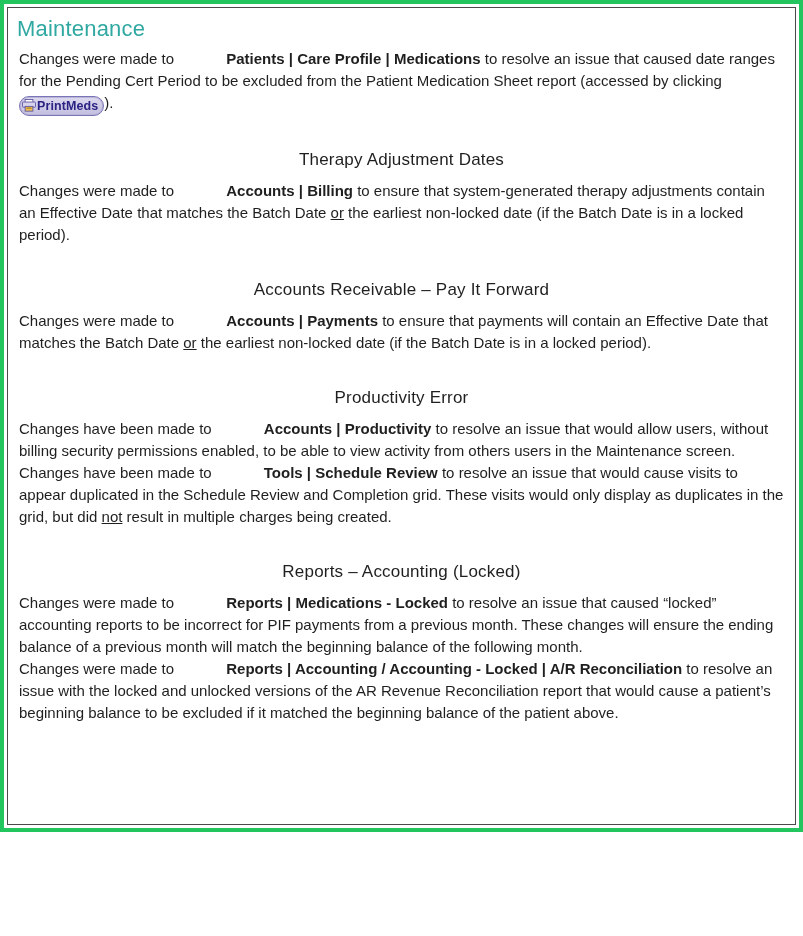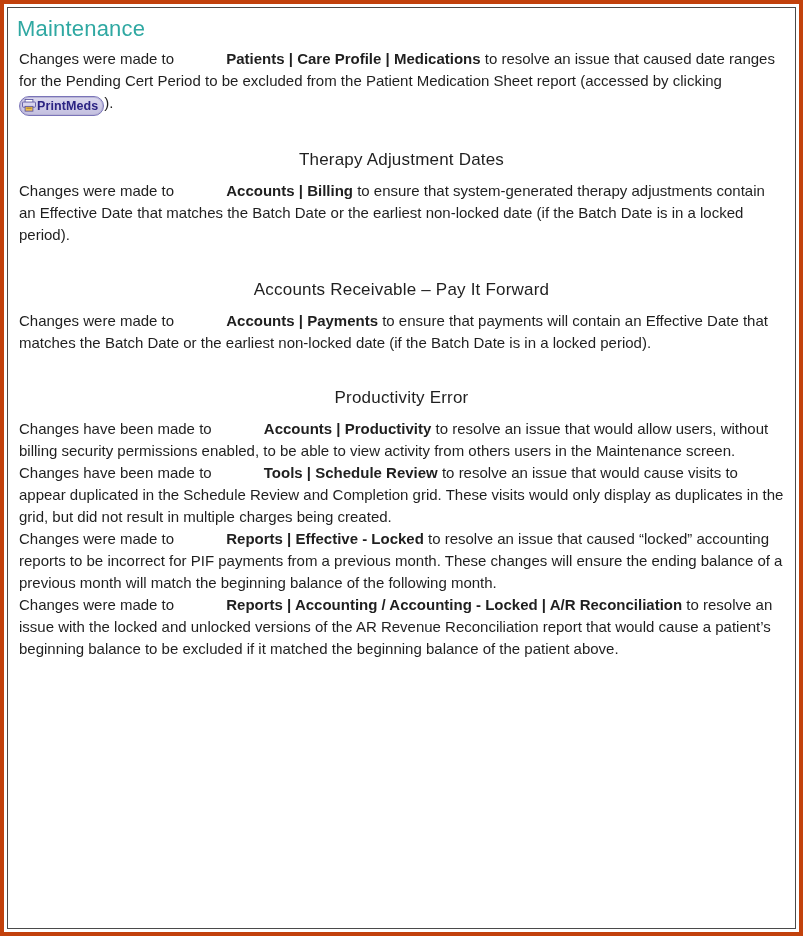--- a/index.html
+++ b/index.html
@@ -6,22 +6,22 @@
   html, body { background: #ffffff; }
   body {
     font-family: "Liberation Sans", "DejaVu Sans", sans-serif;
     color: #1f1f1f;
     width: 803px;
     height: 936px;
     overflow: hidden;
   }
   .page {
     width: 803px;
-    height: 936px;
-    border: 4px solid #c2410c;
+    height: 832px;
+    border: 4px solid #22c55e;
     padding: 3px;
     background: #ffffff;
   }
   .frame {
     width: 100%;
     height: 100%;
     border: 1px solid #4a4a4a;
     background: #ffffff;
     padding: 4px 9px 0 9px;
     overflow: hidden;
@@ -43,21 +43,21 @@
   }
   section:first-child h2 { margin-top: 10px; }
   section p {
     font-size: 15px;
     line-height: 22px;
     color: #1f1f1f;
     margin: 0 2px;
   }
   .run.bold { font-weight: bold; margin-left: 48px; }
   .run.italic { }
-  .run.underline { }
+  .run.underline { text-decoration: underline; }
   .printmeds-btn {
     display: inline-flex;
     align-items: center;
     vertical-align: -4px;
     gap: 1px;
     background: linear-gradient(#dcd9ef, #c3bfdf);
     border: 1px solid #7a74b8;
     border-radius: 10px;
     padding: 1px 5px 1px 2px;
     box-shadow: 0 0 0 1px #b9b5d6 inset;
@@ -101,20 +101,21 @@
           <p><span class="run">Changes were made to </span><span class="run bold">Accounts | Payments</span><span class="run"> to ensure that payments will contain an </span><span class="run italic">Effective Date</span><span class="run"> that matches the </span><span class="run italic">Batch Date</span><span class="run"> </span><span class="run underline">or</span><span class="run"> the earliest non-locked date (if the </span><span class="run italic">Batch Date</span><span class="run"> is in a locked period).</span></p>
         </section>
         <section>
           <h2>Productivity Error</h2>
           <p><span class="run">Changes have been made to </span><span class="run bold">Accounts | Productivity</span><span class="run"> to resolve an issue that would allow users, without billing security permissions enabled, to be able to view activity from others users in the </span><span class="run italic">Maintenance</span><span class="run"> screen.</span></p>
         </section>
         <section>
           <p><span class="run">Changes have been made to </span><span class="run bold">Tools | Schedule Review</span><span class="run"> to resolve an issue that would cause visits to appear duplicated in the </span><span class="run italic">Schedule Review and Completion</span><span class="run"> grid. These visits would only display as duplicates in the grid, but did </span><span class="run underline">not</span><span class="run"> result in multiple charges being created.</span></p>
         </section>
         <section>
-          <p><span class="run">Changes were made to </span><span class="run bold">Reports | Effective - Locked</span><span class="run"> to resolve an issue that caused “locked” accounting reports to be incorrect for PIF payments from a previous month. These changes will ensure the ending balance of a previous month will match the beginning balance of the following month.</span></p>
+          <h2>Reports – Accounting (Locked)</h2>
+          <p><span class="run">Changes were made to </span><span class="run bold">Reports | Medications - Locked</span><span class="run"> to resolve an issue that caused “locked” accounting reports to be incorrect for PIF payments from a previous month. These changes will ensure the ending balance of a previous month will match the beginning balance of the following month.</span></p>
         </section>
         <section>
           <p><span class="run">Changes were made to </span><span class="run bold">Reports | Accounting / Accounting - Locked | A/R Reconciliation</span><span class="run"> to resolve an issue with the locked and unlocked versions of the </span><span class="run italic">AR Revenue Reconciliation</span><span class="run"> report that would cause a patient’s beginning balance to be excluded if it matched the beginning balance of the patient above.</span></p>
         </section>
       </main>
   </div>
 </div>
 
 </body></html>

